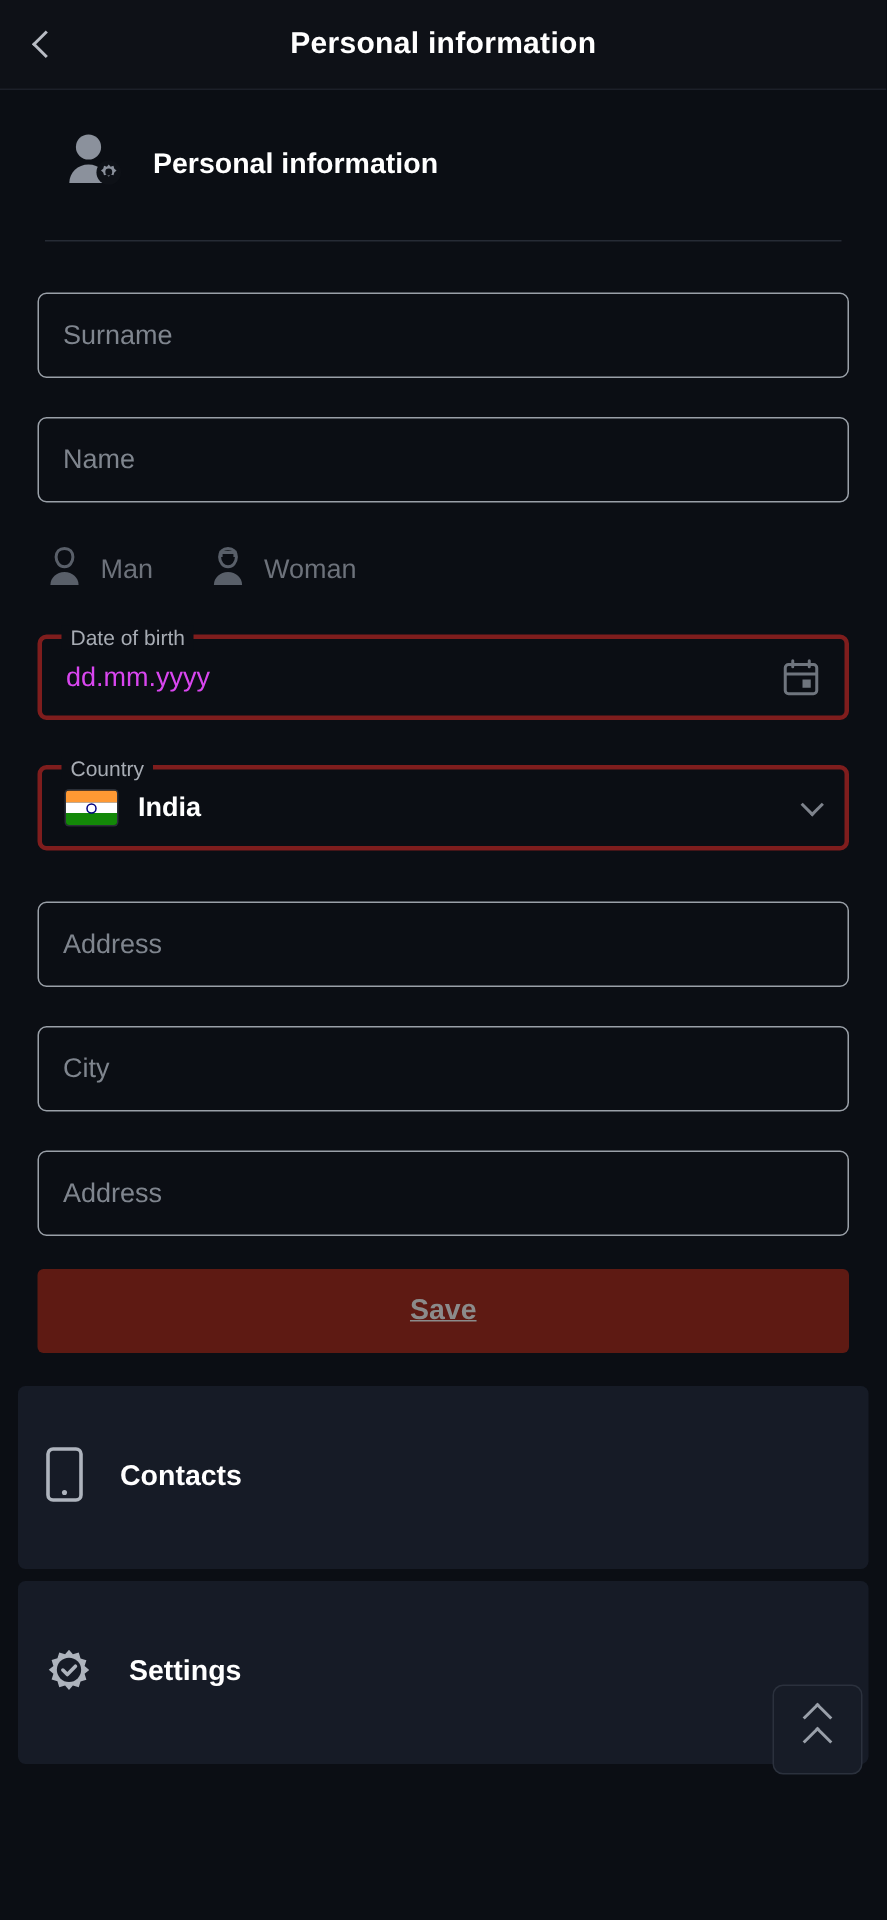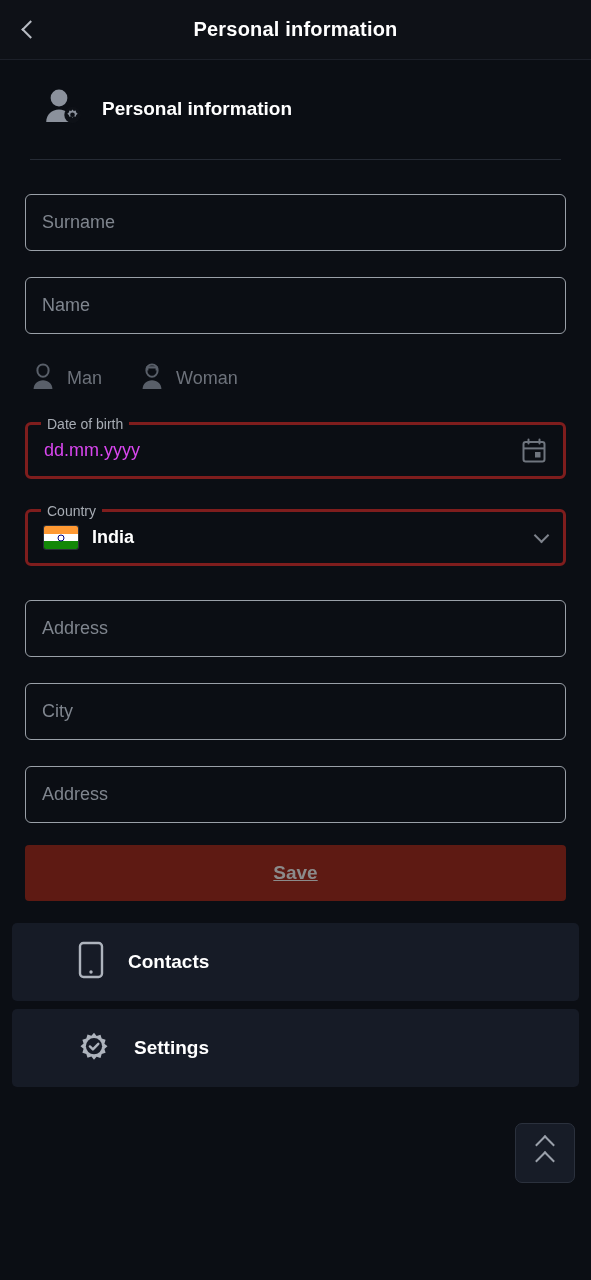--- a/index.html
+++ b/index.html
@@ -144,23 +144,23 @@
     display: flex; align-items: center; justify-content: center;
     cursor: default;
     text-decoration: underline;
   }
 
   
   .cards { padding: 0 12px; margin-top: 22px; }
   .card {
     background: #161b26;
     border-radius: 5px;
-    height: 78px;
-    display: flex; align-items: center;
-    padding-left: 64px; gap: 22px;
+    height: 122px;
+    display: flex; align-items: center;
+    padding-left: 16px; gap: 22px;
     cursor: pointer;
   }
   .card + .card { margin-top: 8px; }
   .card-label { color: #ffffff; font-size: 19px; font-weight: bold; }
 
   
   .fab {
     position: absolute; right: 16px; top: 1123px;
     width: 60px; height: 60px;
     background: #171c27;

